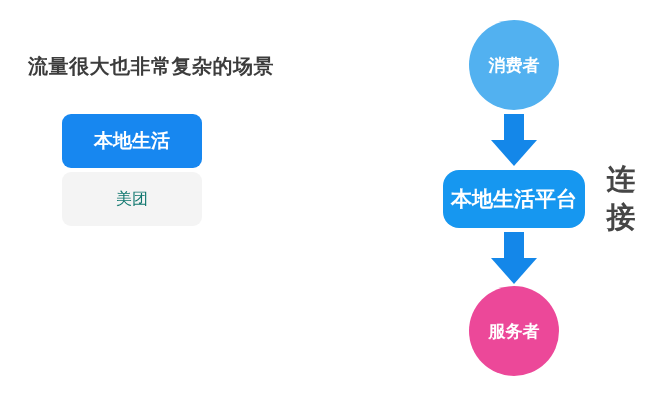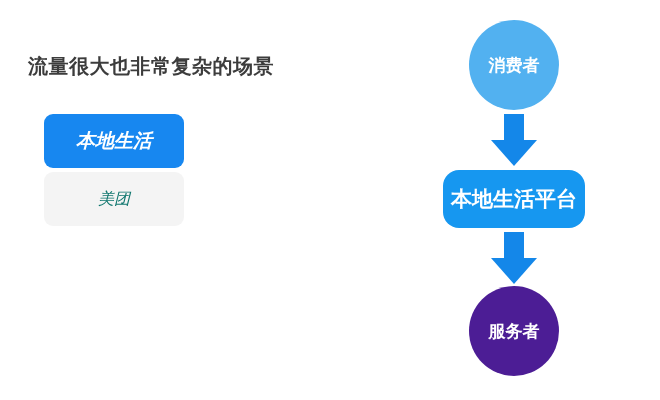--- a/index.html
+++ b/index.html
@@ -21,27 +21,26 @@
     left: 28px;
     top: 53px;
     font-size: 20px;
     font-weight: bold;
     color: #3c3c3c;
     letter-spacing: 0.5px;
     white-space: nowrap;
   }
   .list {
     position: absolute;
-    left: 44px;
+    left: 62px;
     top: 114px;
     width: 140px;
     display: flex;
     flex-direction: column;
     gap: 4px;
-    font-style: italic;
   }
   .list-item {
     height: 54px;
     border-radius: 9px;
     background: #f4f4f4;
     color: #0f766e;
     font-size: 16px;
     display: flex;
     align-items: center;
     justify-content: center;
@@ -68,21 +67,21 @@
     height: 90px;
     border-radius: 50%;
     display: flex;
     align-items: center;
     justify-content: center;
     color: #ffffff;
     font-size: 17px;
     font-weight: bold;
   }
   .node-circle.blue { background: #52b1f0; }
-  .node-circle.orange { background: #4c1d95; margin-top: 2px; }
+  .node-circle.orange { background: #ec4899; margin-top: 2px; }
   .arrow-svg {
     margin-top: 4px;
     display: block;
   }
   .node-box {
     margin-top: 4px;
     width: 142px;
     height: 58px;
     border-radius: 16px;
     background: #1697f0;
@@ -132,14 +131,15 @@
 
     <svg class="arrow-svg" width="46" height="52" viewBox="0 0 46 52">
       <rect x="13" y="0" width="20" height="27" fill="#1487e9"></rect>
       <polygon points="0,26 46,26 23,52" fill="#1487e9"></polygon>
     </svg>
 
     <div class="node-circle orange">服务者</div>
 
   </div>
 
+  <div class="side-label">连接</div>
 
 </div>
 
 </body></html>

